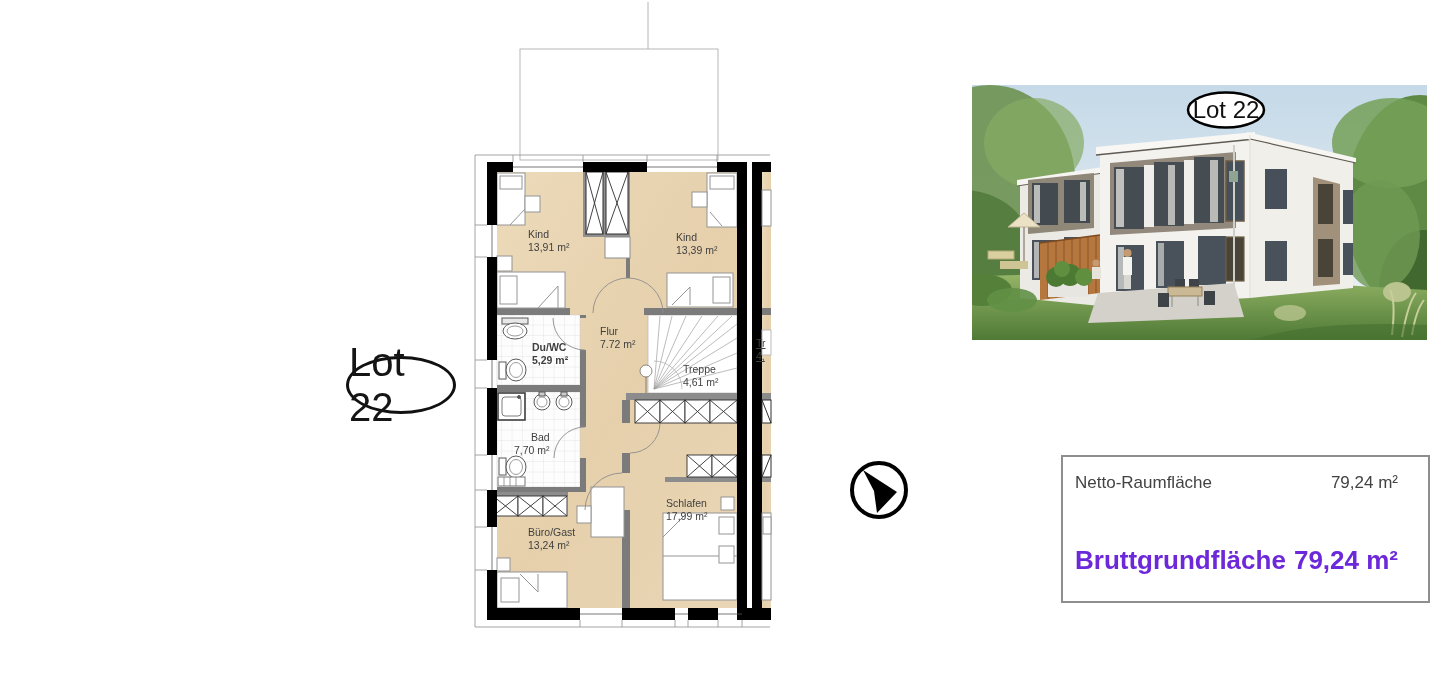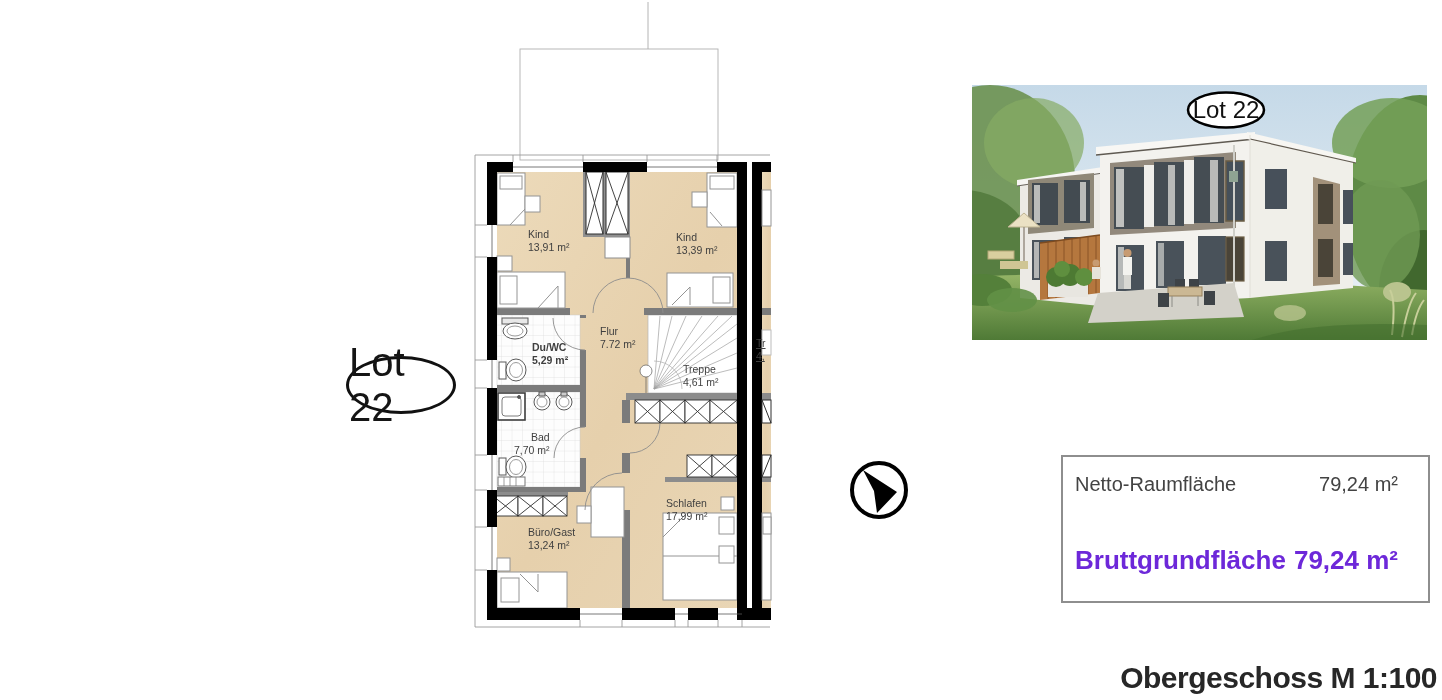--- a/index.html
+++ b/index.html
@@ -10,21 +10,21 @@
   .room-label{position:absolute;color:#3f3f3f;font-size:10.5px;line-height:13px;white-space:nowrap;}
   .room-label span{display:block;}
   
   .lot-oval{position:absolute;border:3px solid #111;border-radius:50%;
             display:flex;align-items:center;justify-content:center;background:#fff;color:#151515;}
   #lot-oval-plan{left:346px;top:356px;width:104px;height:52px;font-size:40px;}
   
   #area-table{left:1061px;top:455px;width:369px;height:148px;border:2px solid #8e8e8e;
               background:#fff;box-sizing:border-box;}
   .tbl-row{position:absolute;left:12px;right:30px;display:flex;justify-content:space-between;align-items:baseline;}
-  #tbl-row-0{top:16px;font-size:20px;color:#434343;}
+  #tbl-row-0{top:16px;font-size:17px;color:#434343;}
   #tbl-row-1{top:88px;font-size:26px;font-weight:bold;color:#6d28d9;}
   
   #caption{left:1120px;top:661px;width:317px;text-align:right;font-size:30px;font-weight:bold;
            color:#272727;letter-spacing:-0.5px;}
   
   #neighbor-label{left:756px;top:337px;width:14px;overflow:hidden;text-decoration:underline;}
 </style>
 </head>
 <body>
 
@@ -373,15 +373,14 @@
     <div class="tbl-row" id="tbl-row-0">
       <span>Netto-Raumfläche</span>
       <span>79,24 m²</span>
     </div>
     <div class="tbl-row" id="tbl-row-1">
       <span>Bruttgrundfläche</span>
       <span>79,24 m²</span>
     </div>
   </div>
 
-  <div class="abs" id="caption">Obergeschoss M 1:100</div>
 
 </div>
 
 </body></html>

